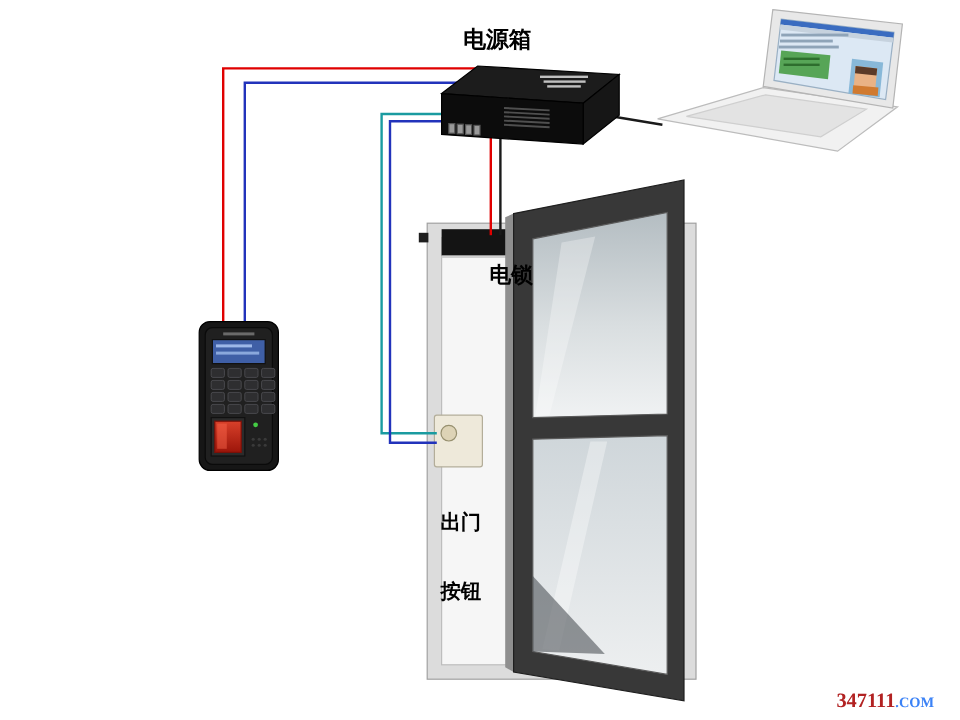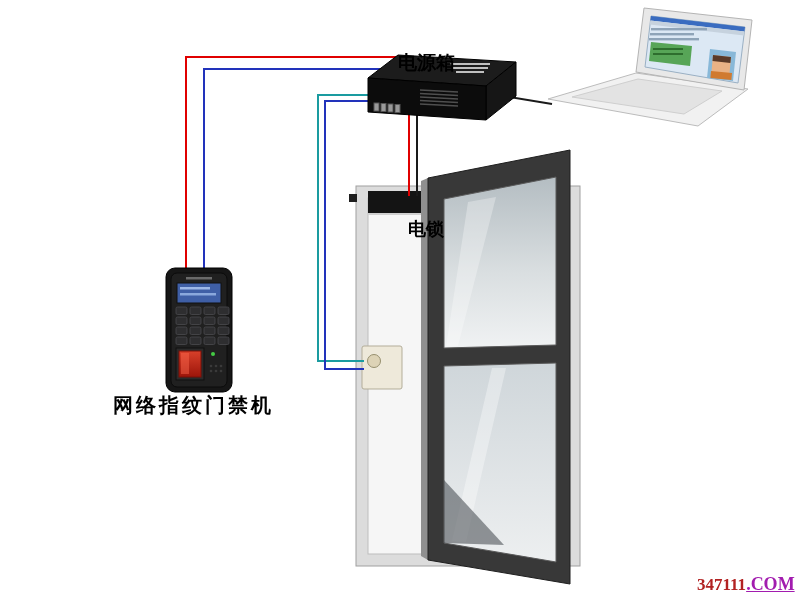--- a/index.html
+++ b/index.html
@@ -1,27 +1,27 @@
 <!DOCTYPE html>
 <html><head>
 <meta charset="utf-8">
 <style>
   * { margin:0; padding:0; box-sizing:border-box; }
   html,body { background:#ffffff; font-family:"Liberation Sans", sans-serif; }
   .canvas { position:relative; width:800px; height:600px; background:#ffffff; overflow:hidden; }
   .canvas > svg { position:absolute; left:0; top:0; }
   .label { position:absolute; color:#000; font-weight:bold; white-space:pre; }
-  .power-label  { left:398px; top:20px;  font-size:19px;margin-top:30px; }
+  .power-label  { left:386px; top:20px;  font-size:19px; }
   .device-label { left:113px; top:392px; font-size:20px; letter-spacing:3px; }
   .lock-label   { left:378px; top:217px; font-size:18px;margin-left:30px; }
   .exit-label   { left:367px; top:388px; font-size:17px; line-height:19px; }
   .exit-label span { display:block; }
   .watermark { position:absolute; left:697px; top:574px; font-family:"Liberation Serif", serif; font-weight:bold; font-size:17px; }
   .watermark .num { color:#b22222; }
-  .watermark .suffix { color:#a21caf; font-size:18px;text-decoration:underline; }
+  .watermark .suffix { color:#3b82f6; font-size:12px; }
 </style>
 </head>
 <body>
 
 <div class="canvas">
 
   <svg width="800" height="600" viewBox="0 0 800 600">
     <defs>
       <linearGradient id="glassTop" x1="0" y1="0" x2="0" y2="1">
         <stop offset="0" stop-color="#b4bdc2"></stop>
@@ -157,19 +157,22 @@
         <circle cx="216" cy="366" r="1.3"></circle>
         <circle cx="221" cy="366" r="1.3"></circle>
         <circle cx="211" cy="371" r="1.3"></circle>
         <circle cx="216" cy="371" r="1.3"></circle>
         <circle cx="221" cy="371" r="1.3"></circle>
       </g>
     </g>
   </svg>
 
   <div class="label power-label">电源箱</div>
-  <div class="label device-label">网络指纹门禁机</div>
   <div class="label lock-label">电锁</div>
+  <div class="label exit-label">
+    <span>出门</span>
+    <span>按钮</span>
+  </div>
   <div class="watermark">
     <span class="num">347111</span><span class="suffix">.COM</span>
   </div>
 
 </div>
 
 </body></html>

